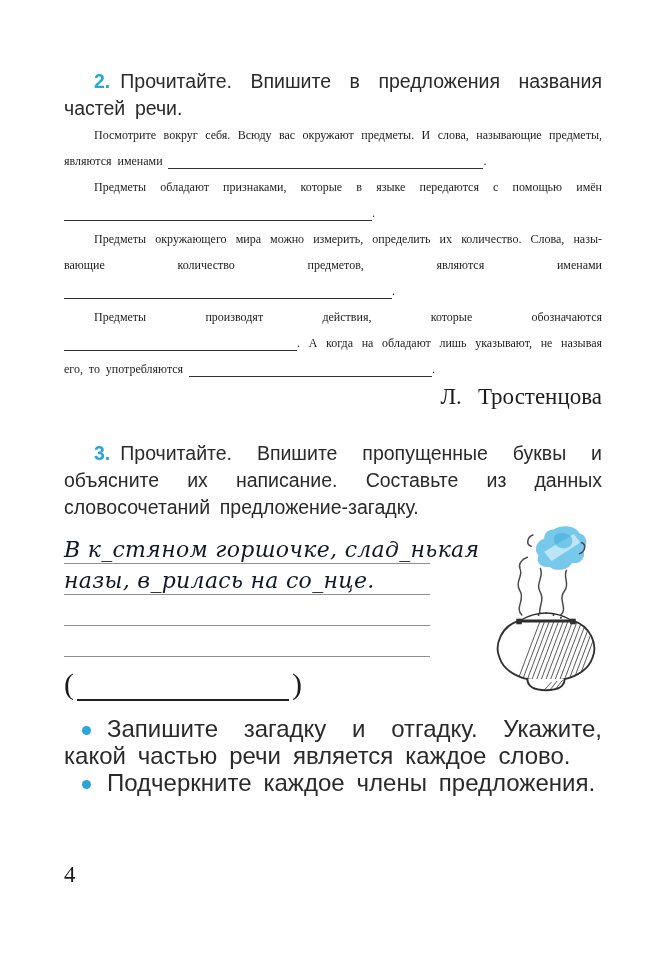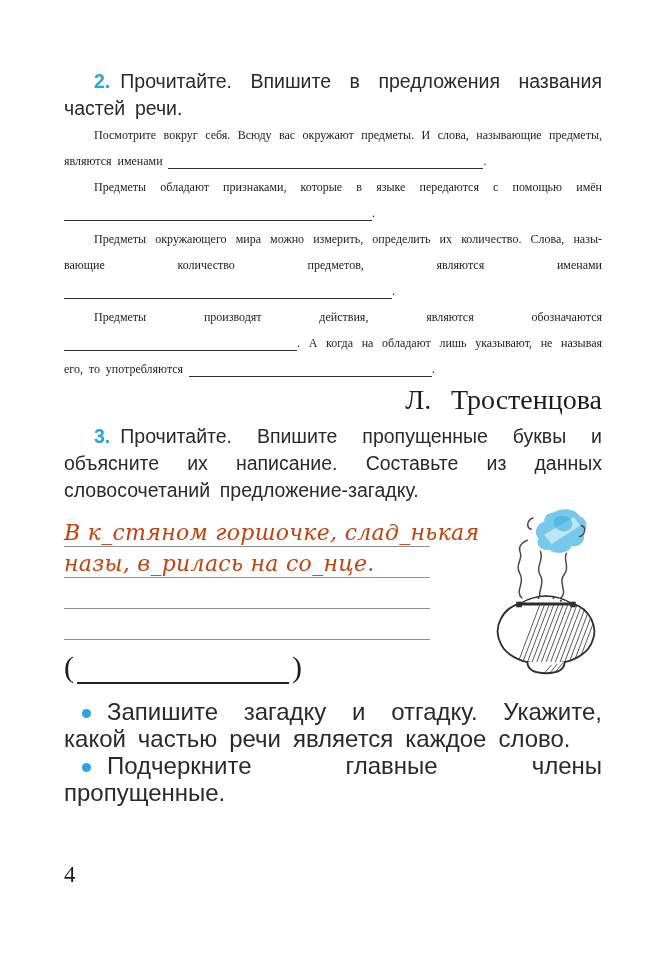--- a/index.html
+++ b/index.html
@@ -47,45 +47,45 @@
     position: relative;
     top: 4px;
   }
   .b315 { width: 315px; }
   .b310 { width: 308px; }
   .b330 { width: 328px; }
   .b235 { width: 233px; }
   .b245 { width: 243px; }
 
   .author {
-    font-size: 28px;
+    font-size: 23px;
     text-align: right;
     word-spacing: 0.45em;
     margin-top: 2px;
     font-family: Liberation Serif, serif;
   }
 
-  .ex3-head { margin-top: 7px; }
+  .ex3-head { margin-top: 30px; }
 
   
   .hw-row { position: relative; margin-top: 9px; }
   .hw-lines { width: 366px; }
   .hw-line {
     height: 31px;
     border-bottom: 1px solid #8f8f8f;
     display: flex;
     align-items: flex-end;
     overflow: visible;
   }
   .hw-line.tall { height: 34px; }
   .hw-text {
     font-family: "DejaVu Serif", serif;
     font-style: italic;
     font-size: 22px;
-    color: #c2410c;
+    color: #0f172a;
     letter-spacing: 0.3px;
     white-space: nowrap;
     line-height: 1;
     padding-bottom: 2px;
   }
   .answer-row {
     margin-top: 10px;
     font-size: 30px;
     line-height: 34px;
     color: #1c1c1c;
@@ -142,21 +142,21 @@
 
   <section>
     <p class="ex-head"><span class="ex-num">2.</span><span>Прочитайте. Впишите в предложения на­звания частей речи.</span></p>
 
     <p class="body-p"><span>Посмотрите вокруг себя. Всюду вас окружа­ют предметы. И слова, называющие предметы, являются именами</span> <span class="blank b315"></span><span>.</span></p>
 
     <p class="body-p"><span>Предметы обладают признаками, кото­рые в языке передаются с помощью имён</span> <span class="blank b310"></span><span>.</span></p>
 
     <p class="body-p"><span>Предметы окружающего мира можно изме­рить, определить их количество. Слова, назы­вающие количество предметов, являются име­нами</span> <span class="blank b330"></span><span>.</span></p>
 
-    <p class="body-p"><span>Предметы производят действия, являются обо­значаются</span> <span class="blank b235"></span><span>. А когда на обладают лишь указывают, не называя его, то употребляются</span> <span class="blank b245"></span><span>.</span></p>
+    <p class="body-p"><span>Предметы производят действия, которые обо­значаются</span> <span class="blank b235"></span><span>. А когда на обладают лишь указывают, не называя его, то употребляются</span> <span class="blank b245"></span><span>.</span></p>
 
     <p class="author">Л.  Тростенцова</p>
   </section>
 
   <section>
     <p class="ex-head ex3-head"><span class="ex-num">3.</span><span>Прочитайте. Впишите пропущенные буквы и объясните их написание. Составьте из данных словосочетаний предложение-загадку.</span></p>
 
     <div class="hw-row">
       <div class="hw-lines">
         <div class="hw-line tall">
@@ -227,17 +227,17 @@
             <line x1="72" y1="171" x2="64" y2="181" stroke="#383838" stroke-width="0.9"></line>
             <line x1="78" y1="170" x2="70" y2="180" stroke="#383838" stroke-width="0.9"></line>
           </g>
         </svg>
       </div>
     </div>
   </section>
 
   <ul class="tasks">
     <li><span class="bullet"></span><span>Запишите загадку и отгадку. Укажите, какой частью речи является каждое слово.</span></li>
-    <li><span class="bullet"></span><span>Подчеркните главные члены пропущенные.</span></li>
+    <li><span class="bullet"></span><span>Подчеркните каждое члены предложения.</span></li>
   </ul>
 
   <div class="page-num">4</div>
 </div>
 
 </body></html>

